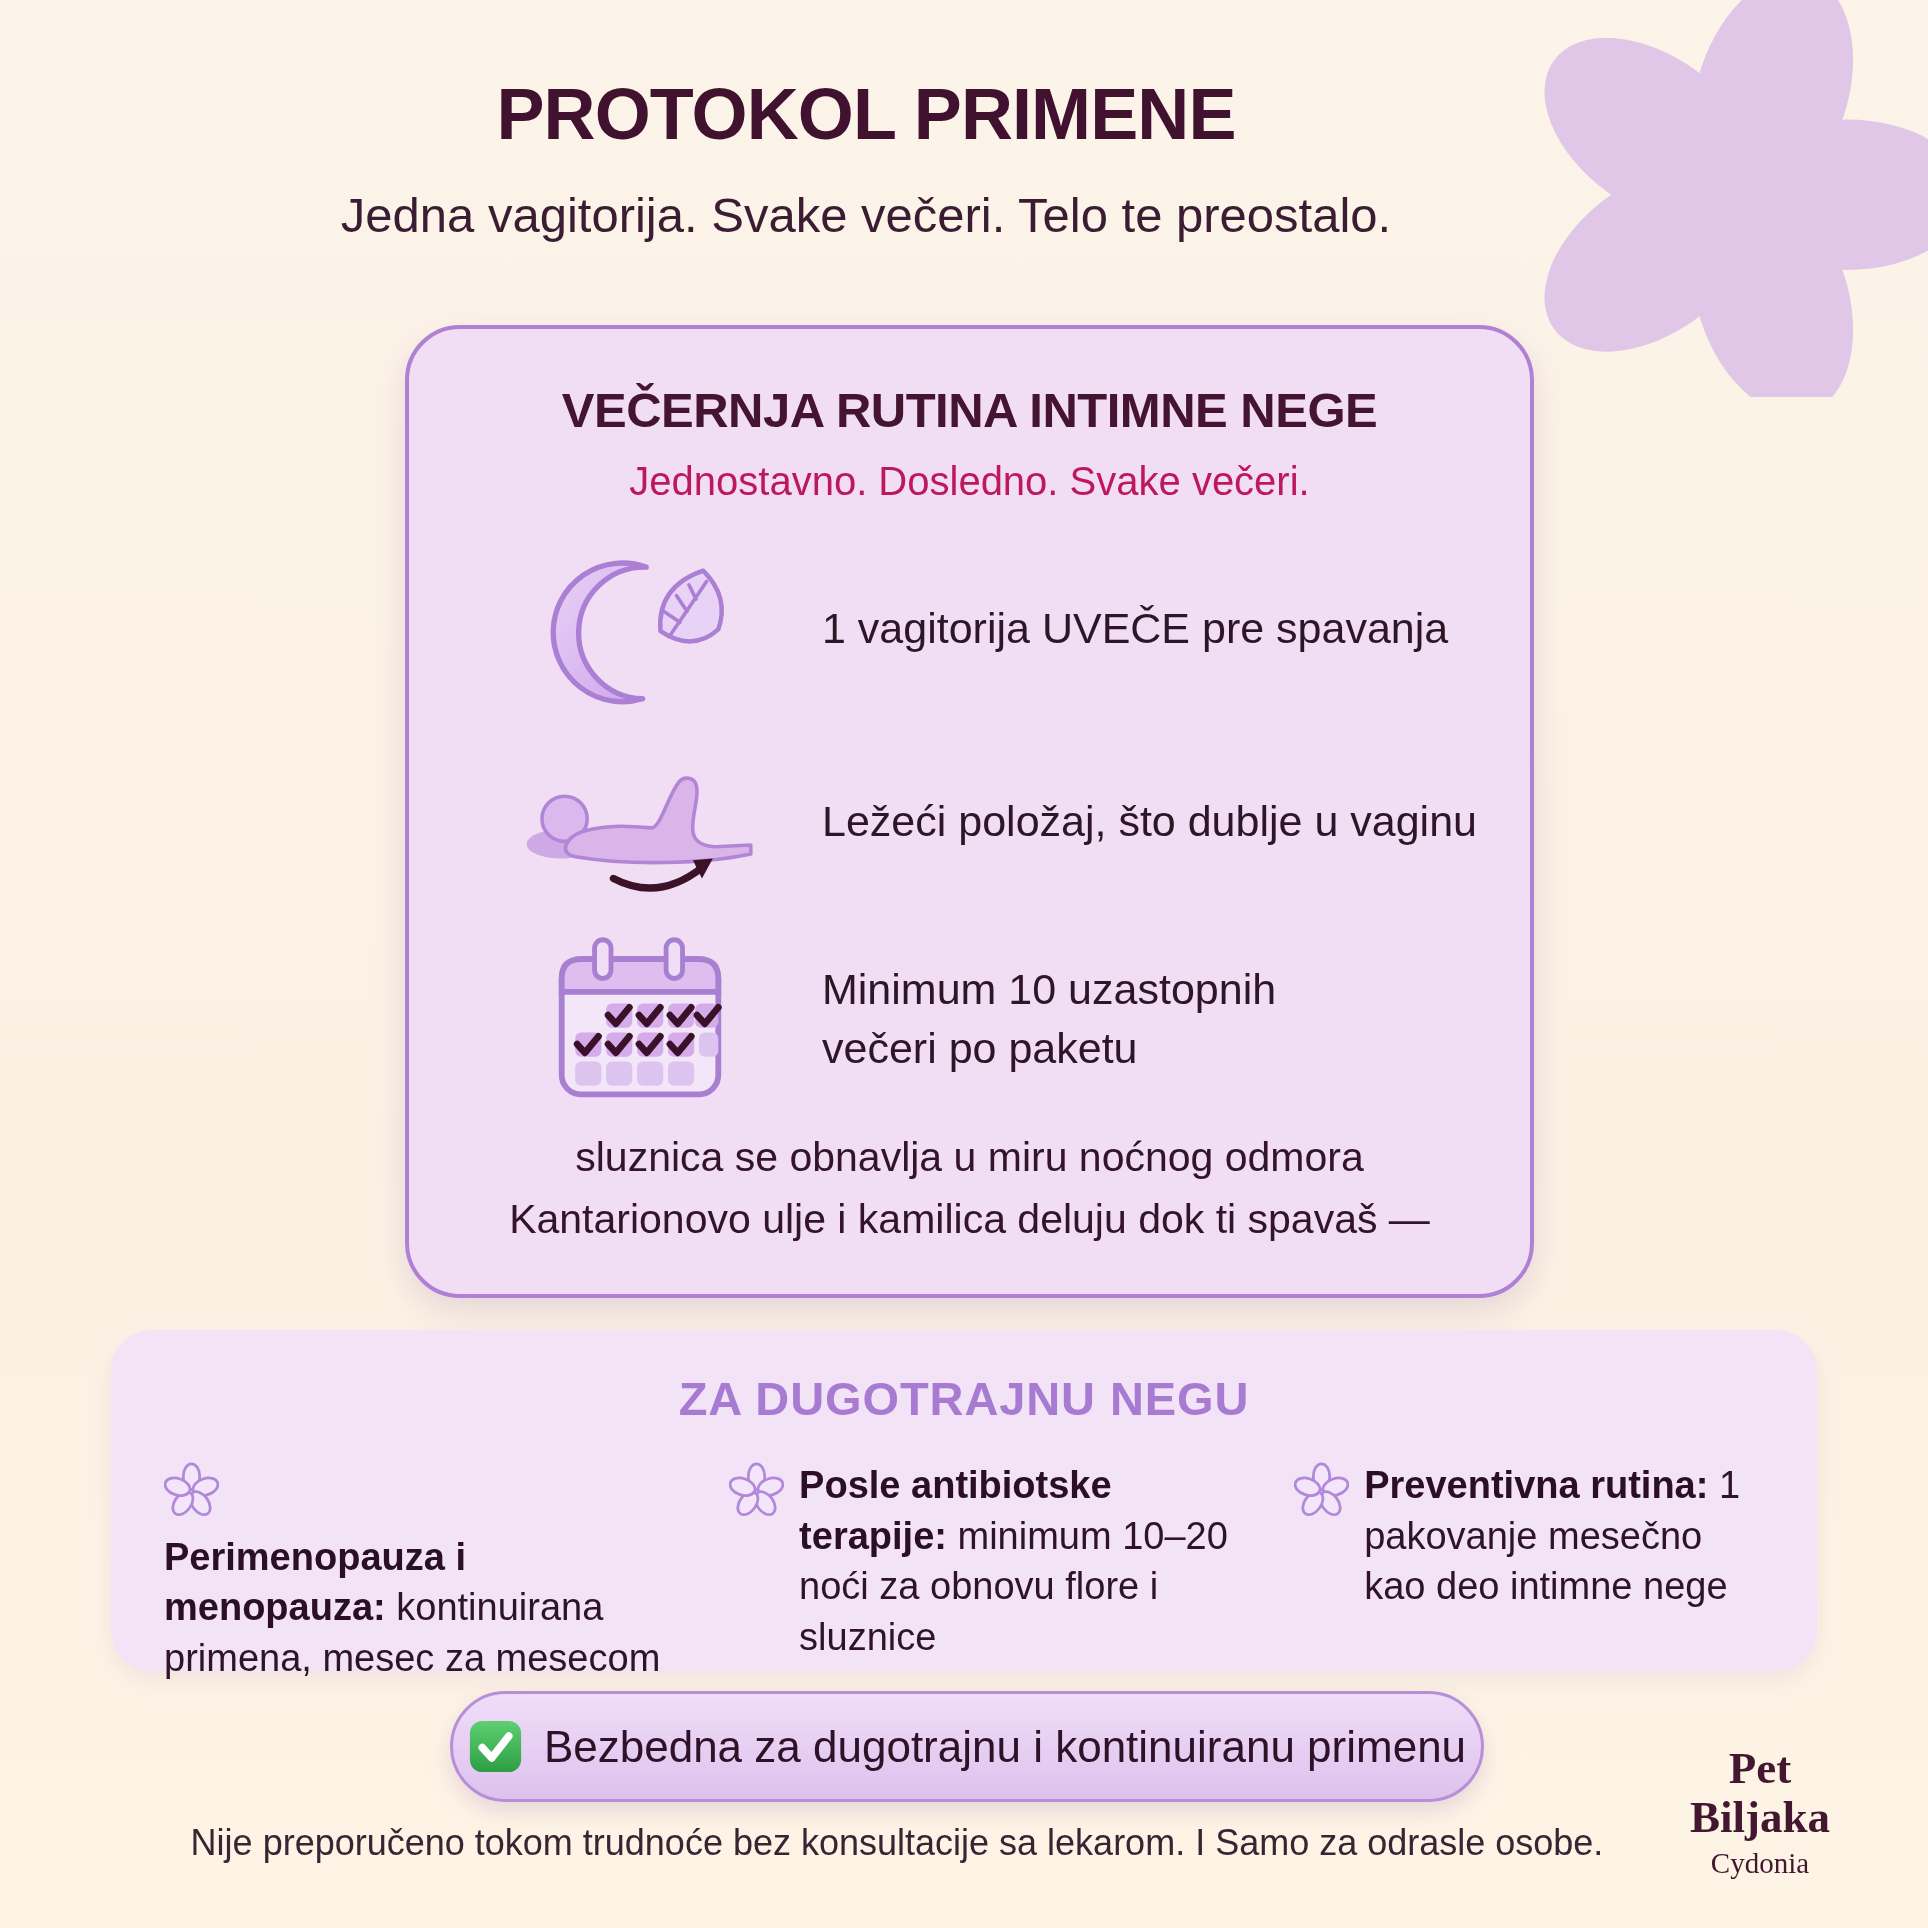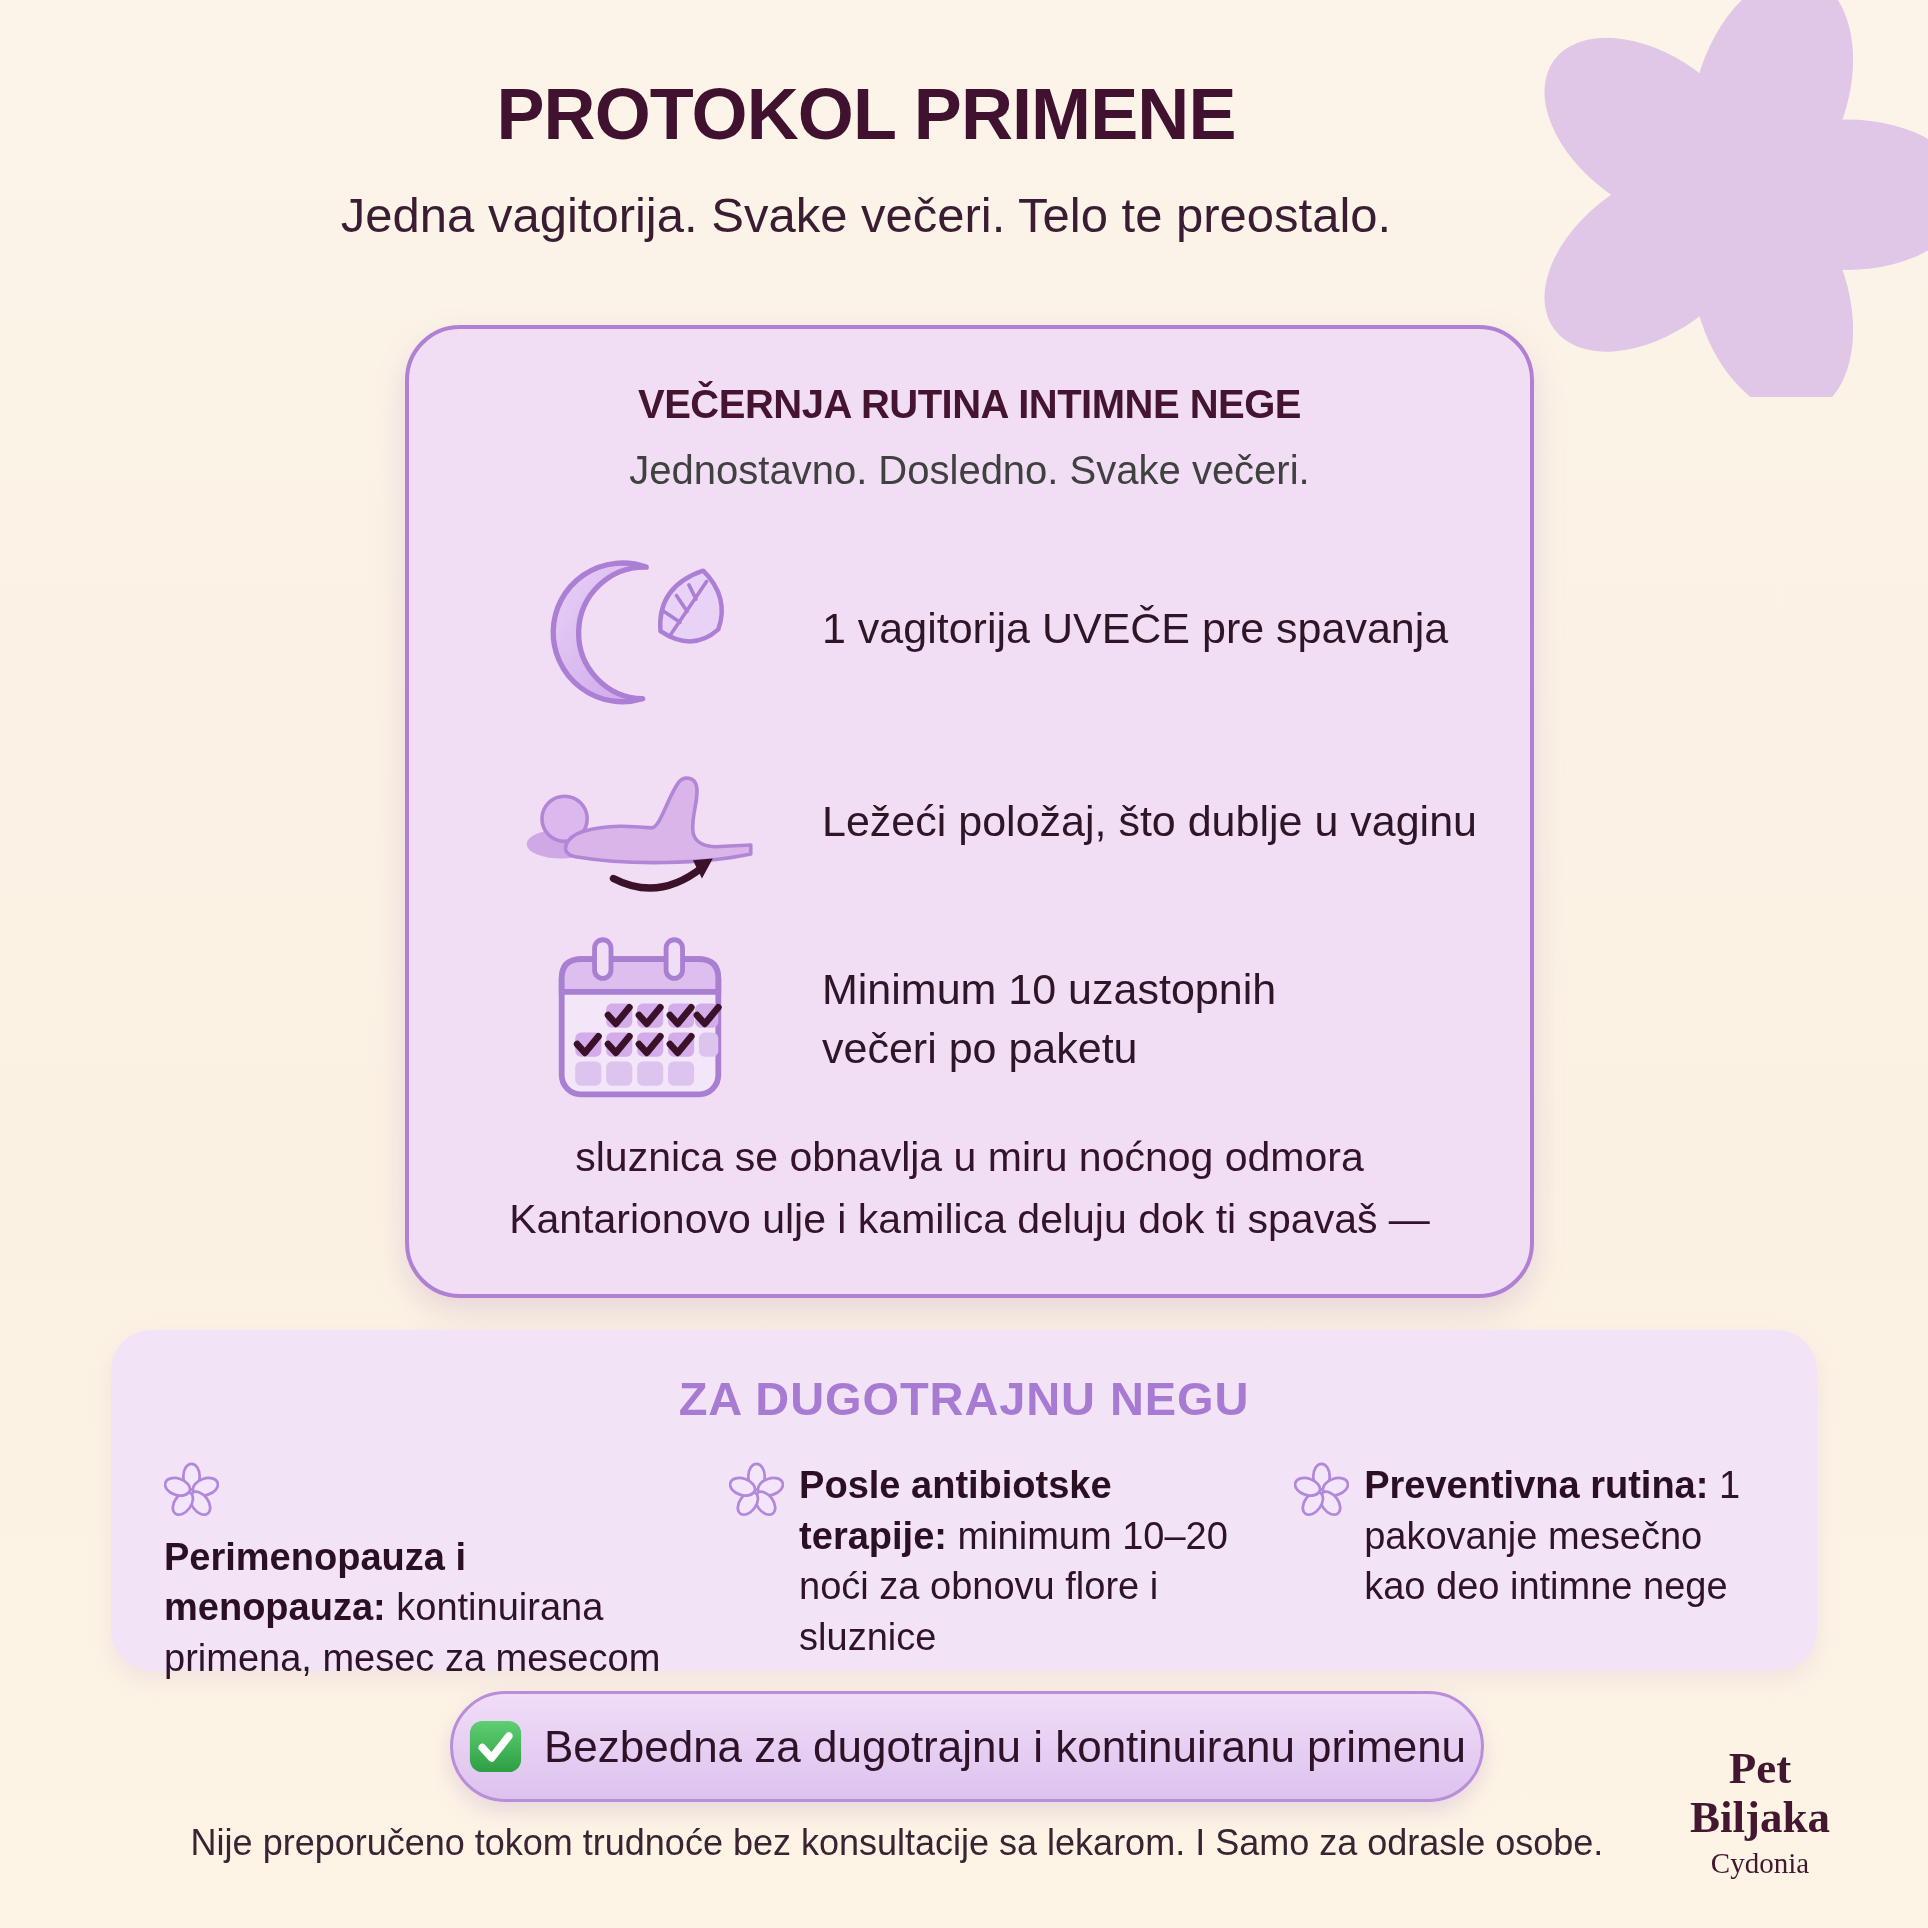--- a/index.html
+++ b/index.html
@@ -28,25 +28,25 @@
 
   
   .routine-card{
     position:absolute;left:405px;top:325px;width:1121px;height:965px;
     background:#f1def5;
     border:4.7px solid #b080d4;border-radius:55px;
     box-shadow:0 13px 32px rgba(140,90,170,.18);
   }
   .card-title{
     margin:53px 28px 0 28px;text-align:center;
-    font-size:40px;font-weight:800;color:#441430;letter-spacing:-0.5px;
+    font-size:49px;font-weight:800;color:#441430;letter-spacing:-0.5px;
   }
   .card-subtitle{
     margin:21px 28px 0 28px;text-align:center;
-    font-size:40px;font-weight:400;color:#404040;
+    font-size:40px;font-weight:400;color:#be185d;
   }
   .step{position:absolute;left:104px;right:47px;display:flex;align-items:center;gap:55px;}
   .step-1{top:215px;height:169px;}
   .step-2{top:403px;height:179px;}
   .step-3{top:586px;height:207px;}
   .step-icon{width:254px;min-width:254px;display:flex;align-items:center;justify-content:center;}
   .step-text{font-size:43px;color:#2f1528;line-height:1.35;}
   .card-footer{
     position:absolute;left:38px;right:38px;top:798px;text-align:center;
     font-size:41px;color:#33142a;line-height:1.5;

